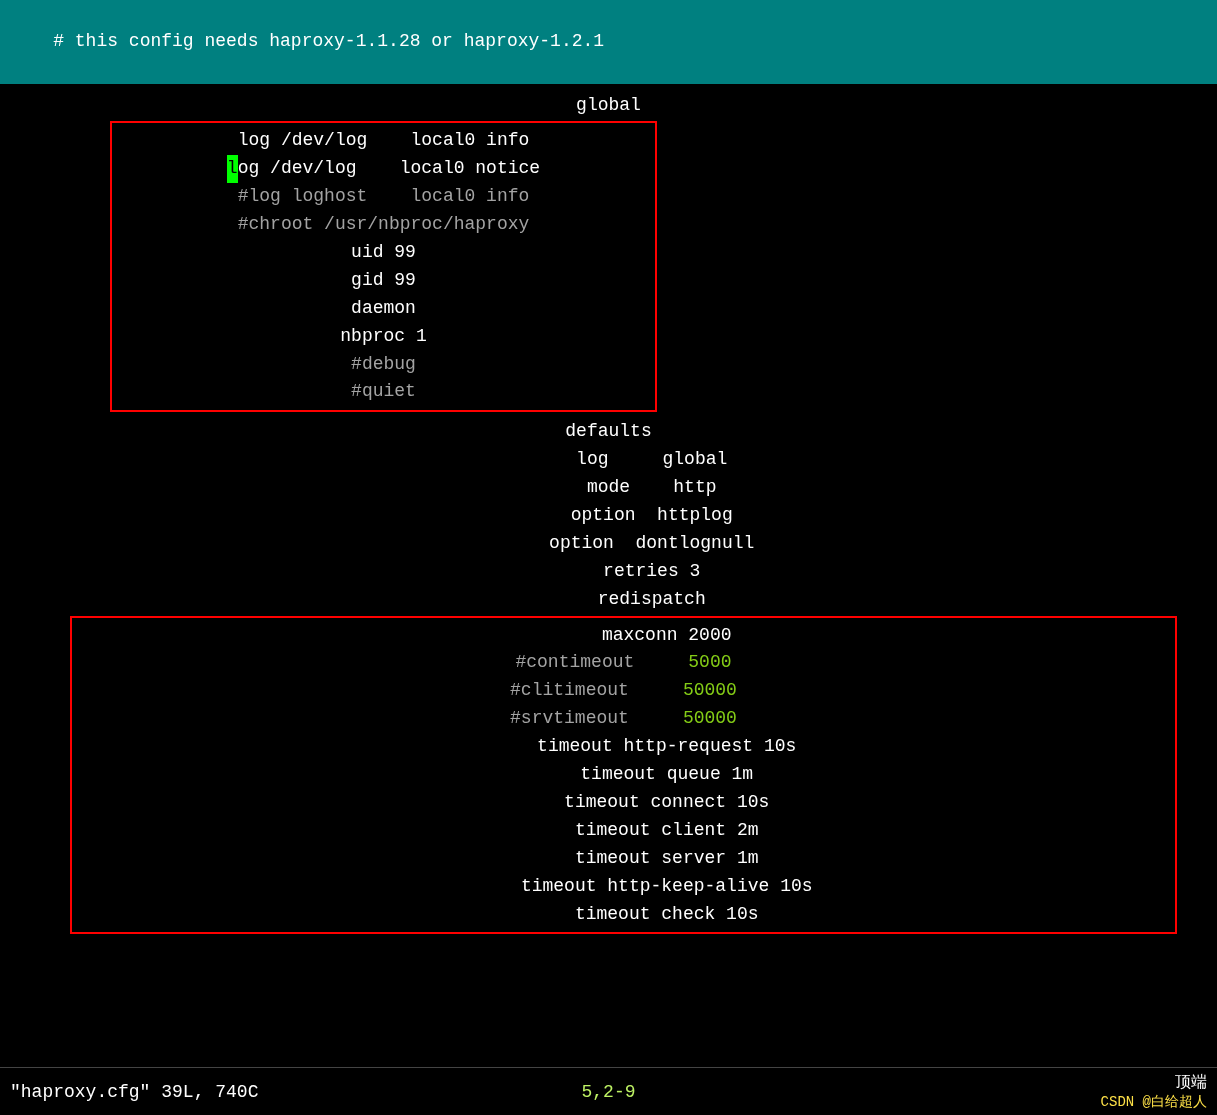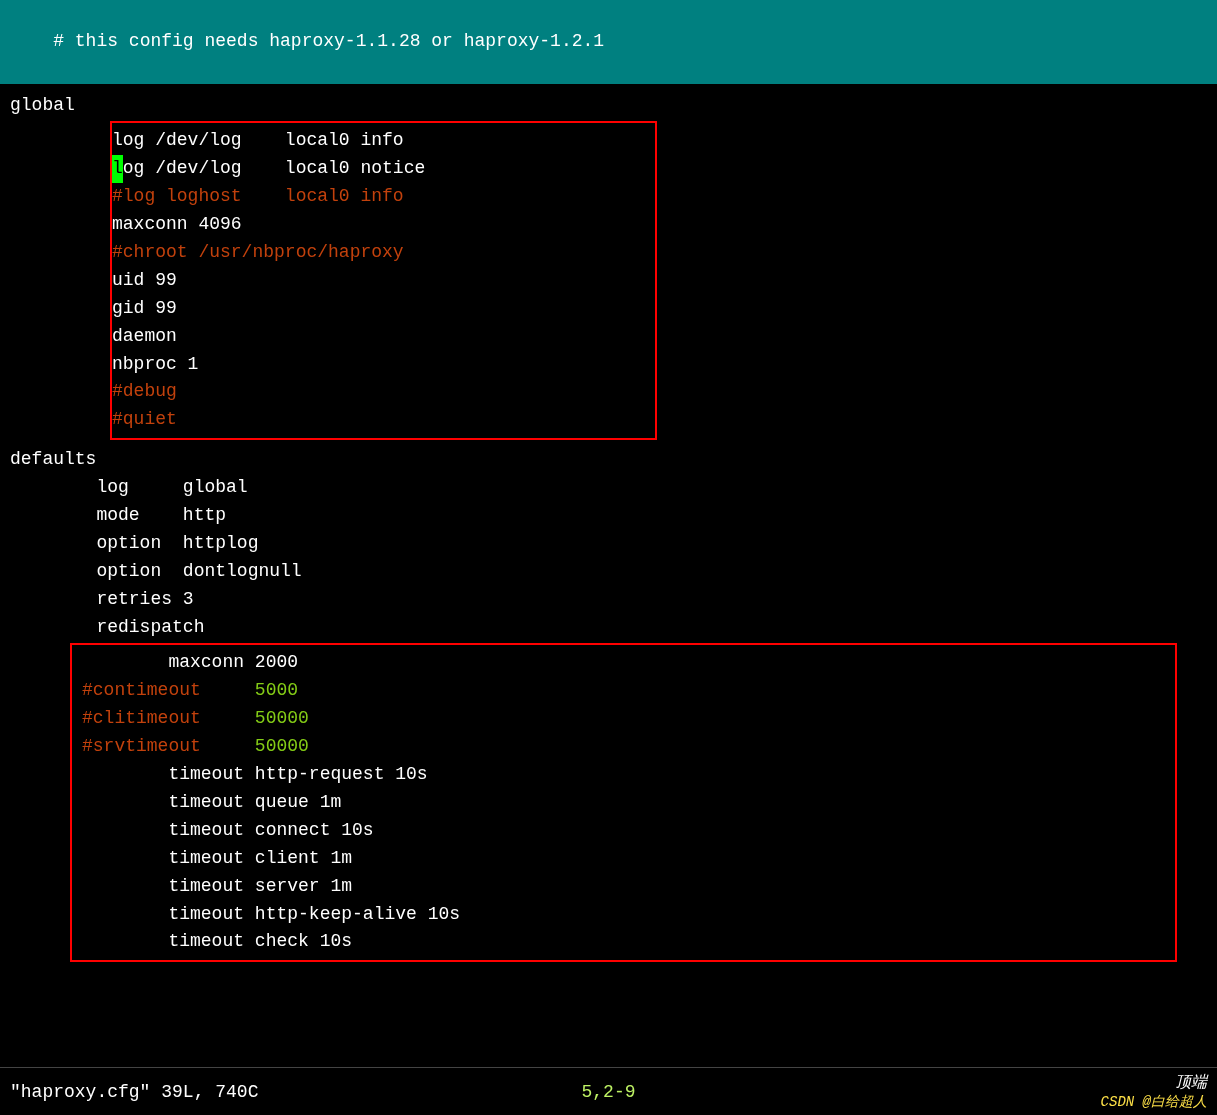--- a/index.html
+++ b/index.html
@@ -41,32 +41,33 @@
       padding: 8px 10px;
       line-height: 1.55;
     }
 
     .line {
       white-space: pre;
       display: block;
       color: #ffffff;
       font-size: 18px;
       line-height: 1.55;
+      text-align: center;
     }
 
     .cyan {
       color: #84cc16;
     }
 
     .white {
       color: #ffffff;
     }
 
     .comment {
-      color: #c2410c;
+      color: #a3a3a3;
     }
 
     
     .red-box-global {
       border: 2px solid #ff0000;
       margin-left: 100px;
       margin-right: 550px;
       padding: 4px 0;
       margin-top: 2px;
       margin-bottom: 6px;
@@ -114,21 +115,20 @@
       left: 50%;
       transform: translateX(-50%);
     }
 
     .status-right {
       display: flex;
       flex-direction: column;
       align-items: flex-end;
       color: #ffffff;
       font-size: 16px;
-      font-style: italic;
     }
 
     .csdn-watermark {
       color: #fde047;
       font-size: 14px;
     }
   </style>
 </head>
 <body>
 
@@ -139,21 +139,20 @@
   </div>
 
   <div class="content">
 
     <span class="line white">global</span>
 
     <div class="red-box-global">
       <span class="line white">log /dev/log    local0 info</span>
       <span class="line white"><span class="cursor">l</span>og /dev/log    local0 notice</span>
       <span class="line comment">#log loghost    local0 info</span>
-      <span class="line white">maxconn 4096</span>
       <span class="line comment">#chroot /usr/nbproc/haproxy</span>
       <span class="line white">uid 99</span>
       <span class="line white">gid 99</span>
       <span class="line white">daemon</span>
       <span class="line white">nbproc 1</span>
       <span class="line comment">#debug</span>
       <span class="line comment">#quiet</span>
     </div>
 
     <span class="line white">defaults</span>
@@ -166,21 +165,21 @@
     <span class="line white">        redispatch</span>
 
     <div class="red-box-defaults">
       <span class="line white">        maxconn 2000</span>
       <span class="line"><span class="comment">#contimeout</span>     <span class="cyan">5000</span></span>
       <span class="line"><span class="comment">#clitimeout</span>     <span class="cyan">50000</span></span>
       <span class="line"><span class="comment">#srvtimeout</span>     <span class="cyan">50000</span></span>
       <span class="line white">        timeout http-request 10s</span>
       <span class="line white">        timeout queue 1m</span>
       <span class="line white">        timeout connect 10s</span>
-      <span class="line white">        timeout client 1m</span>
+      <span class="line white">        timeout client 2m</span>
       <span class="line white">        timeout server 1m</span>
       <span class="line white">        timeout http-keep-alive 10s</span>
       <span class="line white">        timeout check 10s</span>
     </div>
 
   </div>
 
   <div class="status-bar">
     <span class="status-left">"haproxy.cfg" 39L, 740C</span>
     <span class="status-center">5,2-9</span>

